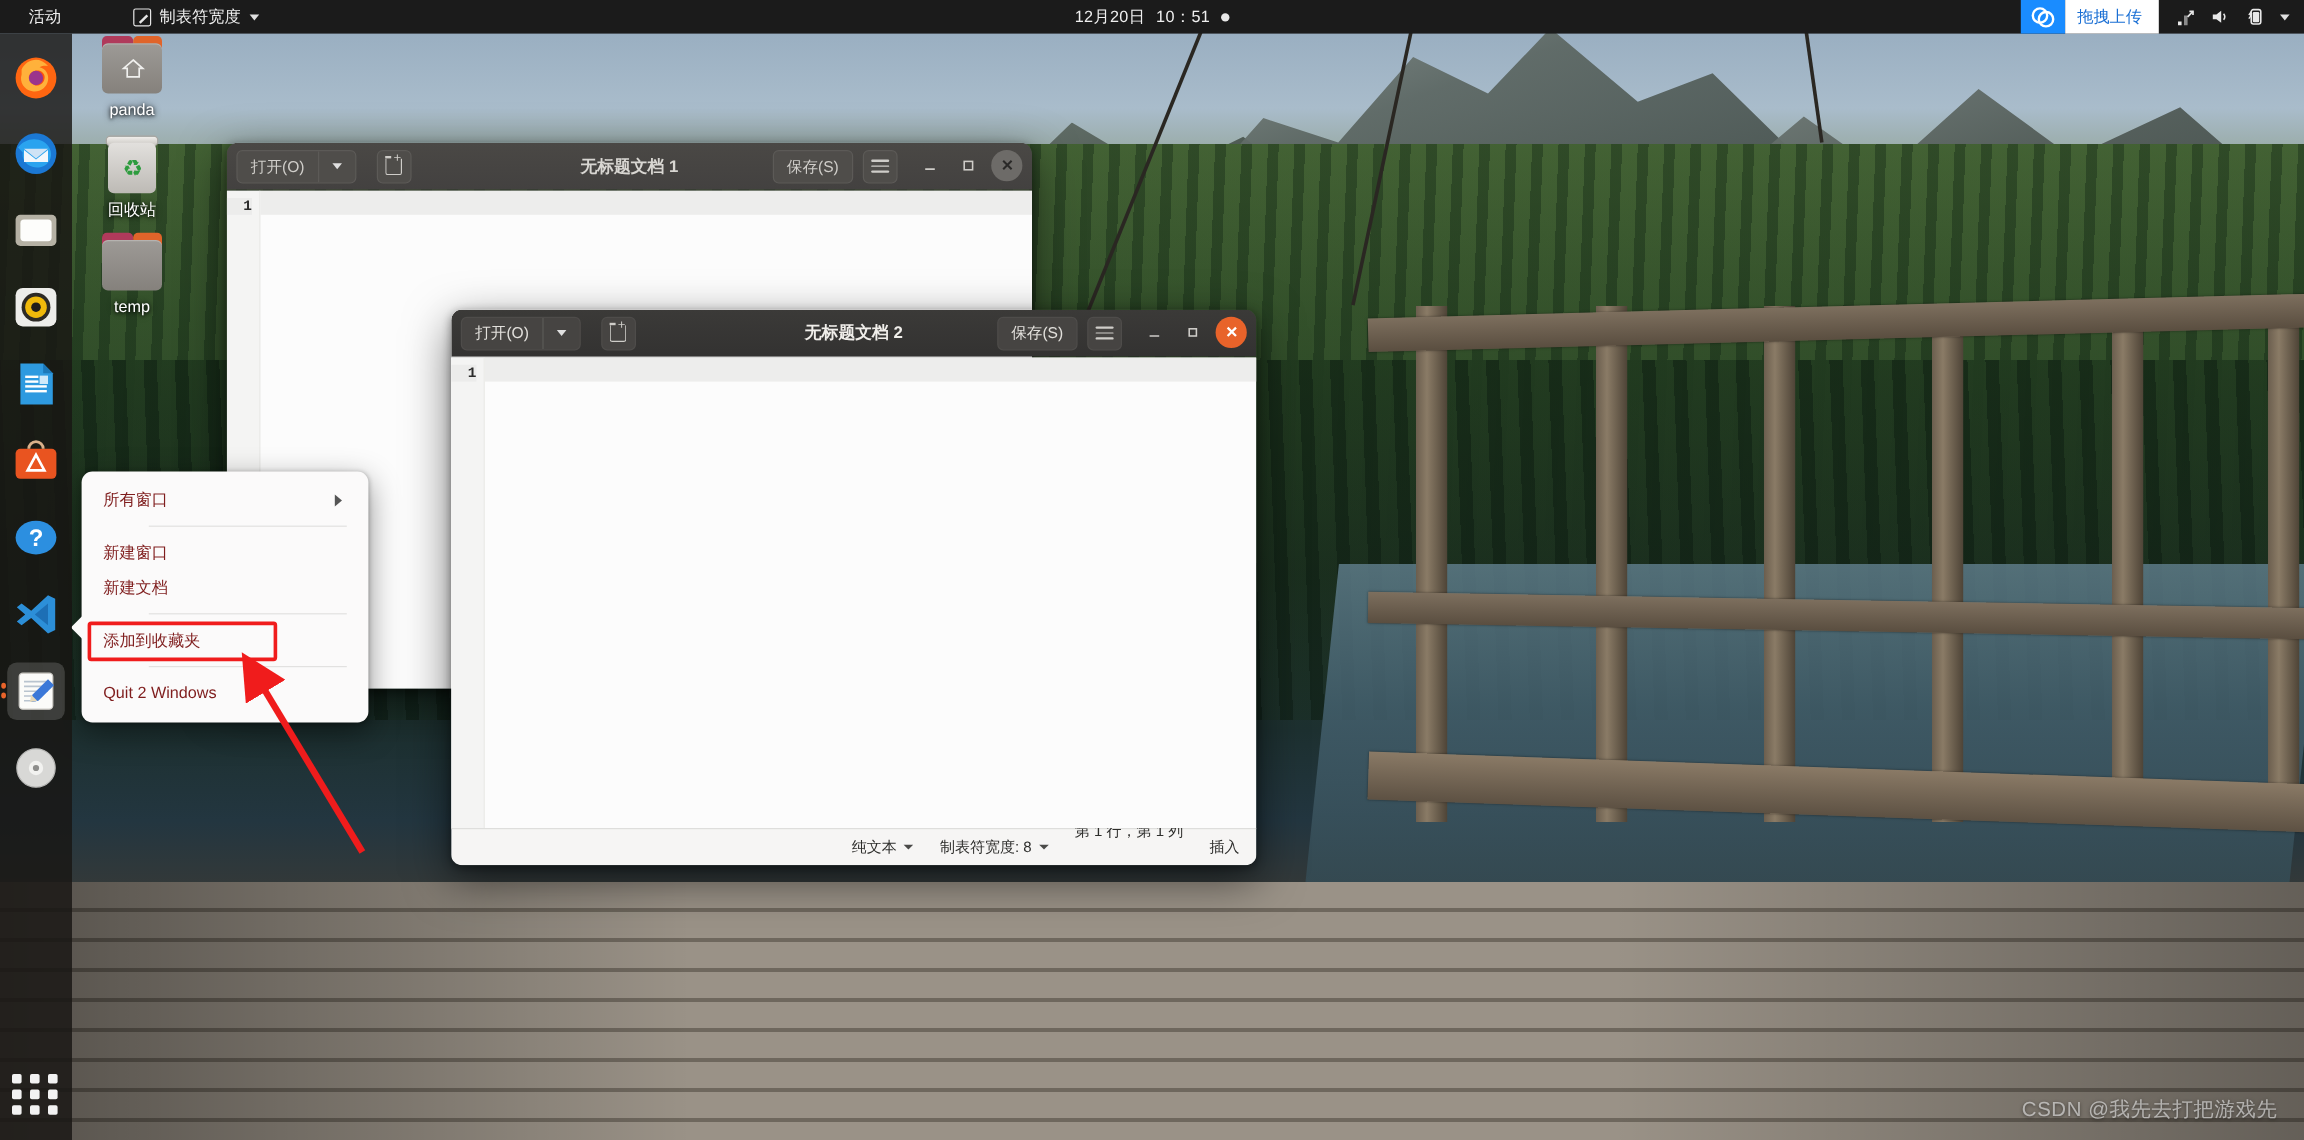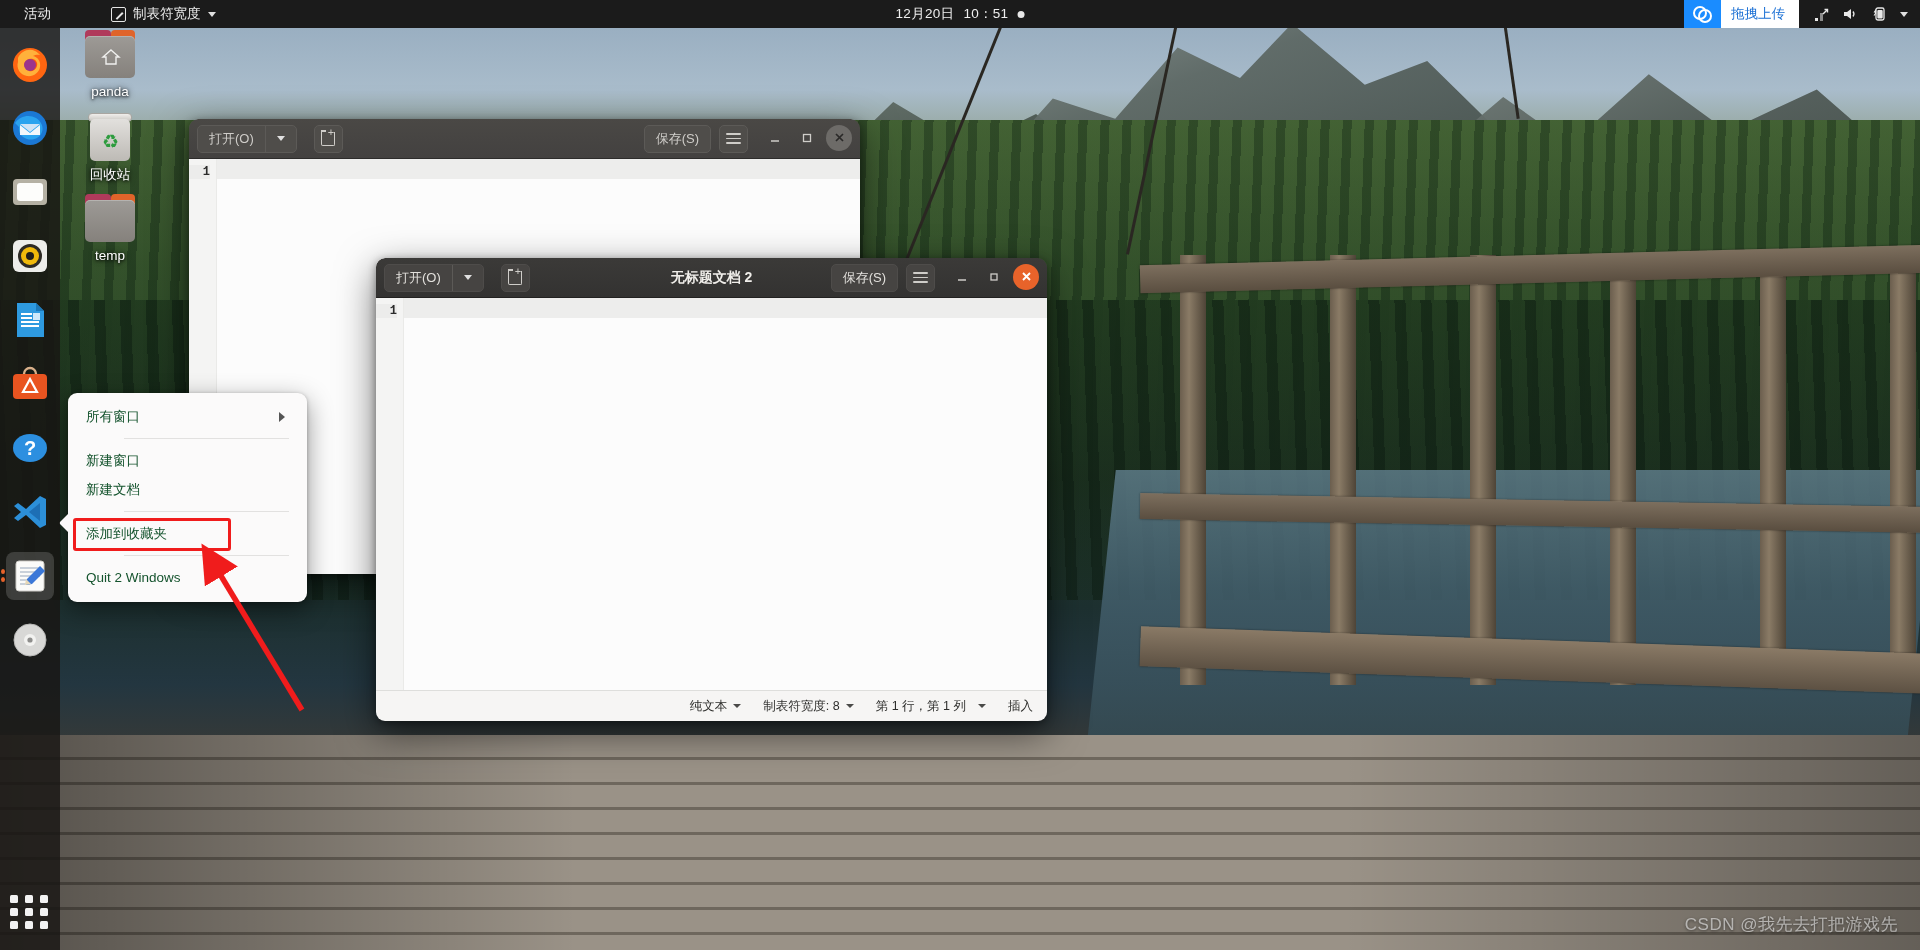--- a/index.html
+++ b/index.html
@@ -258,21 +258,21 @@
     box-shadow:0 8px 26px rgba(0,0,0,.42), 0 1px 4px rgba(0,0,0,.28);
     padding:9px 0 10px;
   }
   #ctxmenu:before{
     content:""; position:absolute; left:-9px; top:120px;
     border-top:10px solid transparent; border-bottom:10px solid transparent;
     border-right:10px solid #fbfafa;
   }
   .mi{
     height:29px; display:flex; align-items:center; padding:0 18px;
-    font-size:13.5px; color:#14532d; cursor:pointer; position:relative;
+    font-size:13.5px; color:#7f1d1d; cursor:pointer; position:relative;
   }
   .mi .arrow-r{
     position:absolute; right:22px;
     width:0;height:0;border-top:5px solid transparent;border-bottom:5px solid transparent;
     border-left:6px solid #555;
   }
   .msep{ height:1px; background:#e2e1e0; margin:7px 18px 7px 56px; }
   #highlight-box{
     position:absolute; left:73px; top:518px; width:158px; height:33px;
     border:3px solid #f01c1c; border-radius:3px; z-index:75; pointer-events:none;
@@ -484,20 +484,21 @@
     <div class="btn-open">
       <div class="part">打开(O)</div>
       <div class="divider"></div>
       <div class="part">
           <span class="caret-d"></span>
         </div>
     </div>
     <div class="sq-btn">
       <span class="newtab"></span>
     </div>
+    <div class="win-title">无标题文档 1</div>
     <div class="hdr-right">
       <div class="btn-save">保存(S)</div>
       <div class="sq-btn" style="margin-left:6px;">
         <span class="ham">
             <i></i>
             <i></i>
             <i></i>
           </span>
       </div>
       <div class="wc" style="margin-left:12px;">
@@ -576,21 +577,21 @@
   </div>
   <div class="statusbar">
     <div class="sb-item">
       <span>纯文本</span>
       <span class="caret-sm"></span>
     </div>
     <div class="sb-item">
       <span>制表符宽度: 8</span>
       <span class="caret-sm"></span>
     </div>
-    <div class="sb-item" style="gap:12px;">
+    <div class="sb-item" style="gap:22px;flex-direction:column;">
       <span>第 1 行，第 1 列</span>
       <span class="caret-sm"></span>
     </div>
     <div class="sb-item">
       <span>插入</span>
     </div>
   </div>
 </div>
 
 <div id="ctxmenu">

